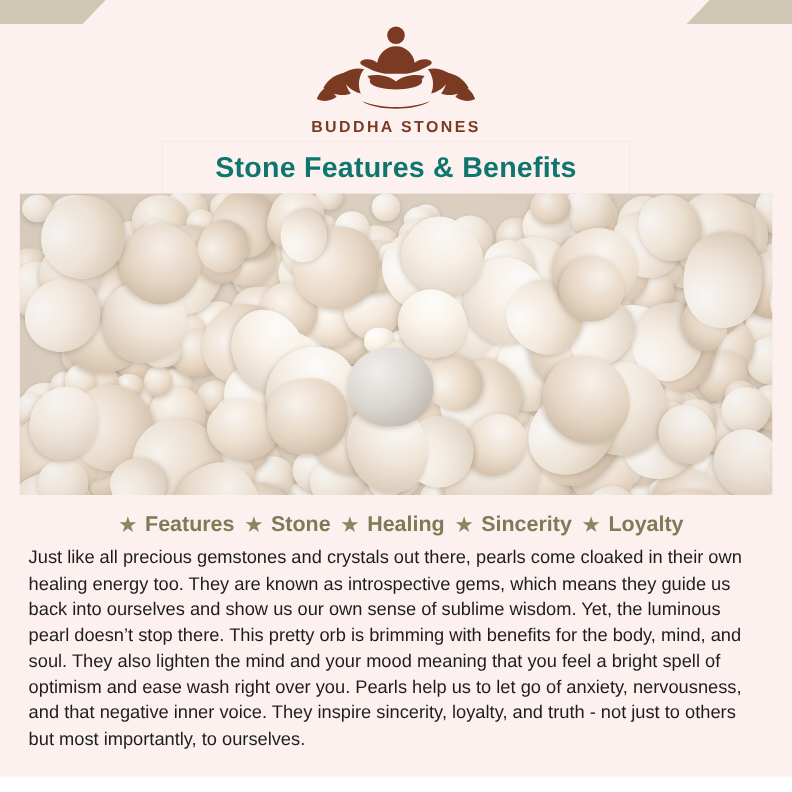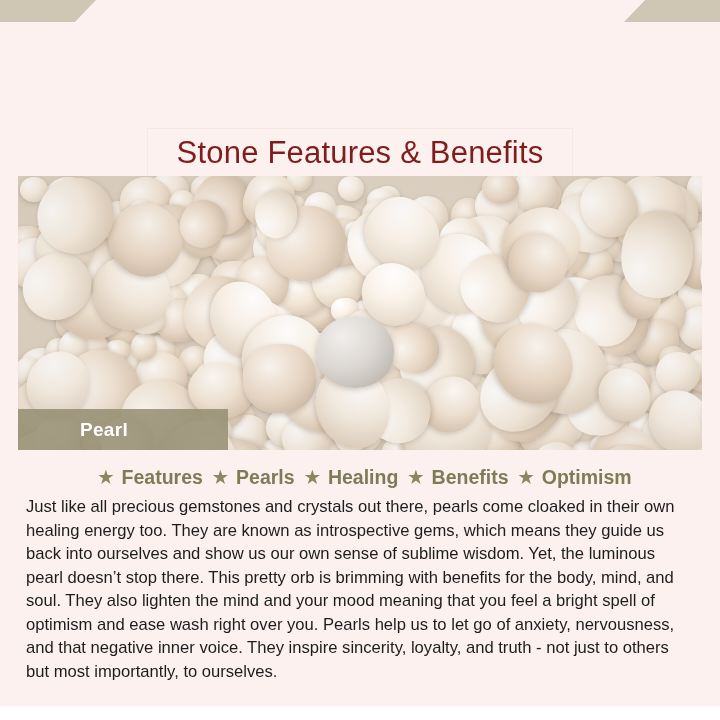--- a/index.html
+++ b/index.html
@@ -56,23 +56,23 @@
     left: 148px;
     width: 424px;
     height: 47px;
     background: #fdf1f0;
     display: flex;
     align-items: center;
     justify-content: center;
     box-shadow: 0 0 0 1px rgba(0,0,0,0.03);
   }
   .title-band .title {
-    font-size: 31px;
-    font-weight: normal;
-    color: #7f1d1d;
+    font-size: 26px;
+    font-weight: bold;
+    color: #0f766e;
     letter-spacing: 0.2px;
     white-space: nowrap;
   }
 
   
   .hero {
     position: absolute;
     top: 176px;
     left: 18px;
     width: 684px;
@@ -170,20 +170,48 @@
   }
 </style>
 </head>
 <body>
 
 <div class="page">
 
   <div class="corner left"></div>
   <div class="corner right"></div>
 
+  <div class="brand">
+    <span>
+      <svg width="150" height="88" viewBox="0 0 150 88" xmlns="http://www.w3.org/2000/svg">
+        <g fill="#7a3b22">
+
+          <circle cx="75" cy="18" r="8"></circle>
+
+          <path d="M75 28 c-9 0 -16 7 -17 15 c-4 -3 -10 -4 -14 -2 c-2 1 -2 3 0 4 c7 4 14 7 21 8 l20 0 c7 -1 14 -4 21 -8 c2 -1 2 -3 0 -4 c-4 -2 -10 -1 -14 2 c-1 -8 -8 -15 -17 -15 z"></path>
+
+          <path d="M55 58 c8 6 32 6 40 0 c3 -2 5 1 3 4 c-6 7 -40 7 -46 0 c-2 -3 0 -6 3 -4 z"></path>
+
+          <path d="M75 66 c-12 0 -22 -5 -26 -11 c10 -2 20 0 26 5 c6 -5 16 -7 26 -5 c-4 6 -14 11 -26 11 z"></path>
+
+          <path d="M46 49 c-5 6 -6 15 -3 22 c-9 -2 -16 -9 -18 -17 c6 -5 14 -7 21 -5 z"></path>
+          <path d="M104 49 c5 6 6 15 3 22 c9 -2 16 -9 18 -17 c-6 -5 -14 -7 -21 -5 z"></path>
+
+          <path d="M30 52 c-9 1 -17 6 -21 14 c7 6 17 8 25 5 c-5 -6 -6 -13 -4 -19 z"></path>
+          <path d="M120 52 c9 1 17 6 21 14 c-7 6 -17 8 -25 5 c5 -6 6 -13 4 -19 z"></path>
+
+          <path d="M16 63 c-6 2 -11 7 -13 13 c6 3 13 2 18 -2 c-3 -3 -5 -7 -5 -11 z"></path>
+          <path d="M134 63 c6 2 11 7 13 13 c-6 3 -13 2 -18 -2 c3 -3 5 -7 5 -11 z"></path>
+
+          <path d="M44 78 c18 7 44 7 62 0 c-13 9 -49 9 -62 0 z"></path>
+        </g>
+      </svg>
+    </span>
+    <div class="brand-name">BUDDHA STONES</div>
+  </div>
 
   <div class="title-band">
     <div class="title">Stone Features &amp; Benefits</div>
   </div>
 
   <div class="hero">
     <div class="pearls" id="pearl-field">
         <div class="pearl shade3" style="width: 52.3726px; height: 44.0568px; left: 350.657px; top: 157.949px; border-radius: 56.6977%;"></div>
         <div class="pearl shade4" style="width: 43.243px; height: 36.5471px; left: 407.883px; top: 259.708px; border-radius: 40.2477%;"></div>
         <div class="pearl shade2" style="width: 44.6253px; height: 41.2268px; left: 297.743px; top: 115.922px; border-radius: 52.3704%;"></div>
@@ -523,43 +551,40 @@
         <div class="pearl shade3" style="width: 73.277px; height: 69.2239px; left: 224.751px; top: 168.47px; border-radius: 44.5962%; transform: rotate(-4deg);"></div>
         <div class="pearl shade1" style="width: 72.5949px; height: 78.8358px; left: 487.239px; top: 29.2522px; border-radius: 54.6424%; transform: rotate(59deg);"></div>
         <div class="pearl " style="width: 85.2991px; height: 71.8644px; left: 292.208px; top: 195.486px; border-radius: 51.8247%; transform: rotate(69deg);"></div>
         <div class="pearl shade3" style="width: 82.3331px; height: 76.8364px; left: 473.919px; top: 148.74px; border-radius: 49.8076%; transform: rotate(51deg);"></div>
         <div class="pearl shade3" style="width: 59.9455px; height: 59.0201px; left: 490.13px; top: 57.1119px; border-radius: 55.2187%; transform: rotate(66deg);"></div>
         <div class="pearl grey" style="width: 78px; height: 72px; left: 298px; top: 140px; border-radius: 48%;"></div>
       </div>
     <div class="hero-overlay"></div>
   </div>
 
-  <div class="stone-label">
-    <span class="stone-name">Pearl</span>
-  </div>
 
   <div class="keywords" id="keywords-row">
       <span class="kw">
         <span class="star">★</span>
         <span>Features</span>
       </span>
       <span class="kw">
         <span class="star">★</span>
-        <span>Pearls</span>
+        <span>Stone</span>
       </span>
       <span class="kw">
         <span class="star">★</span>
         <span>Healing</span>
       </span>
       <span class="kw">
         <span class="star">★</span>
-        <span>Benefits</span>
+        <span>Sincerity</span>
       </span>
       <span class="kw">
         <span class="star">★</span>
-        <span>Optimism</span>
+        <span>Loyalty</span>
       </span>
     </div>
 
   <div class="body-text">Just like all precious gemstones and crystals out there, pearls come cloaked in their own healing energy too. They are known as introspective gems, which means they guide us back into ourselves and show us our own sense of sublime wisdom. Yet, the luminous pearl doesn’t stop there. This pretty orb is brimming with benefits for the body, mind, and soul. They also lighten the mind and your mood meaning that you feel a bright spell of optimism and ease wash right over you. Pearls help us to let go of anxiety, nervousness, and that negative inner voice. They inspire sincerity, loyalty, and truth - not just to others but most importantly, to ourselves.</div>
 
   <div class="bottom-bar"></div>
 </div>
 
 </body></html>

